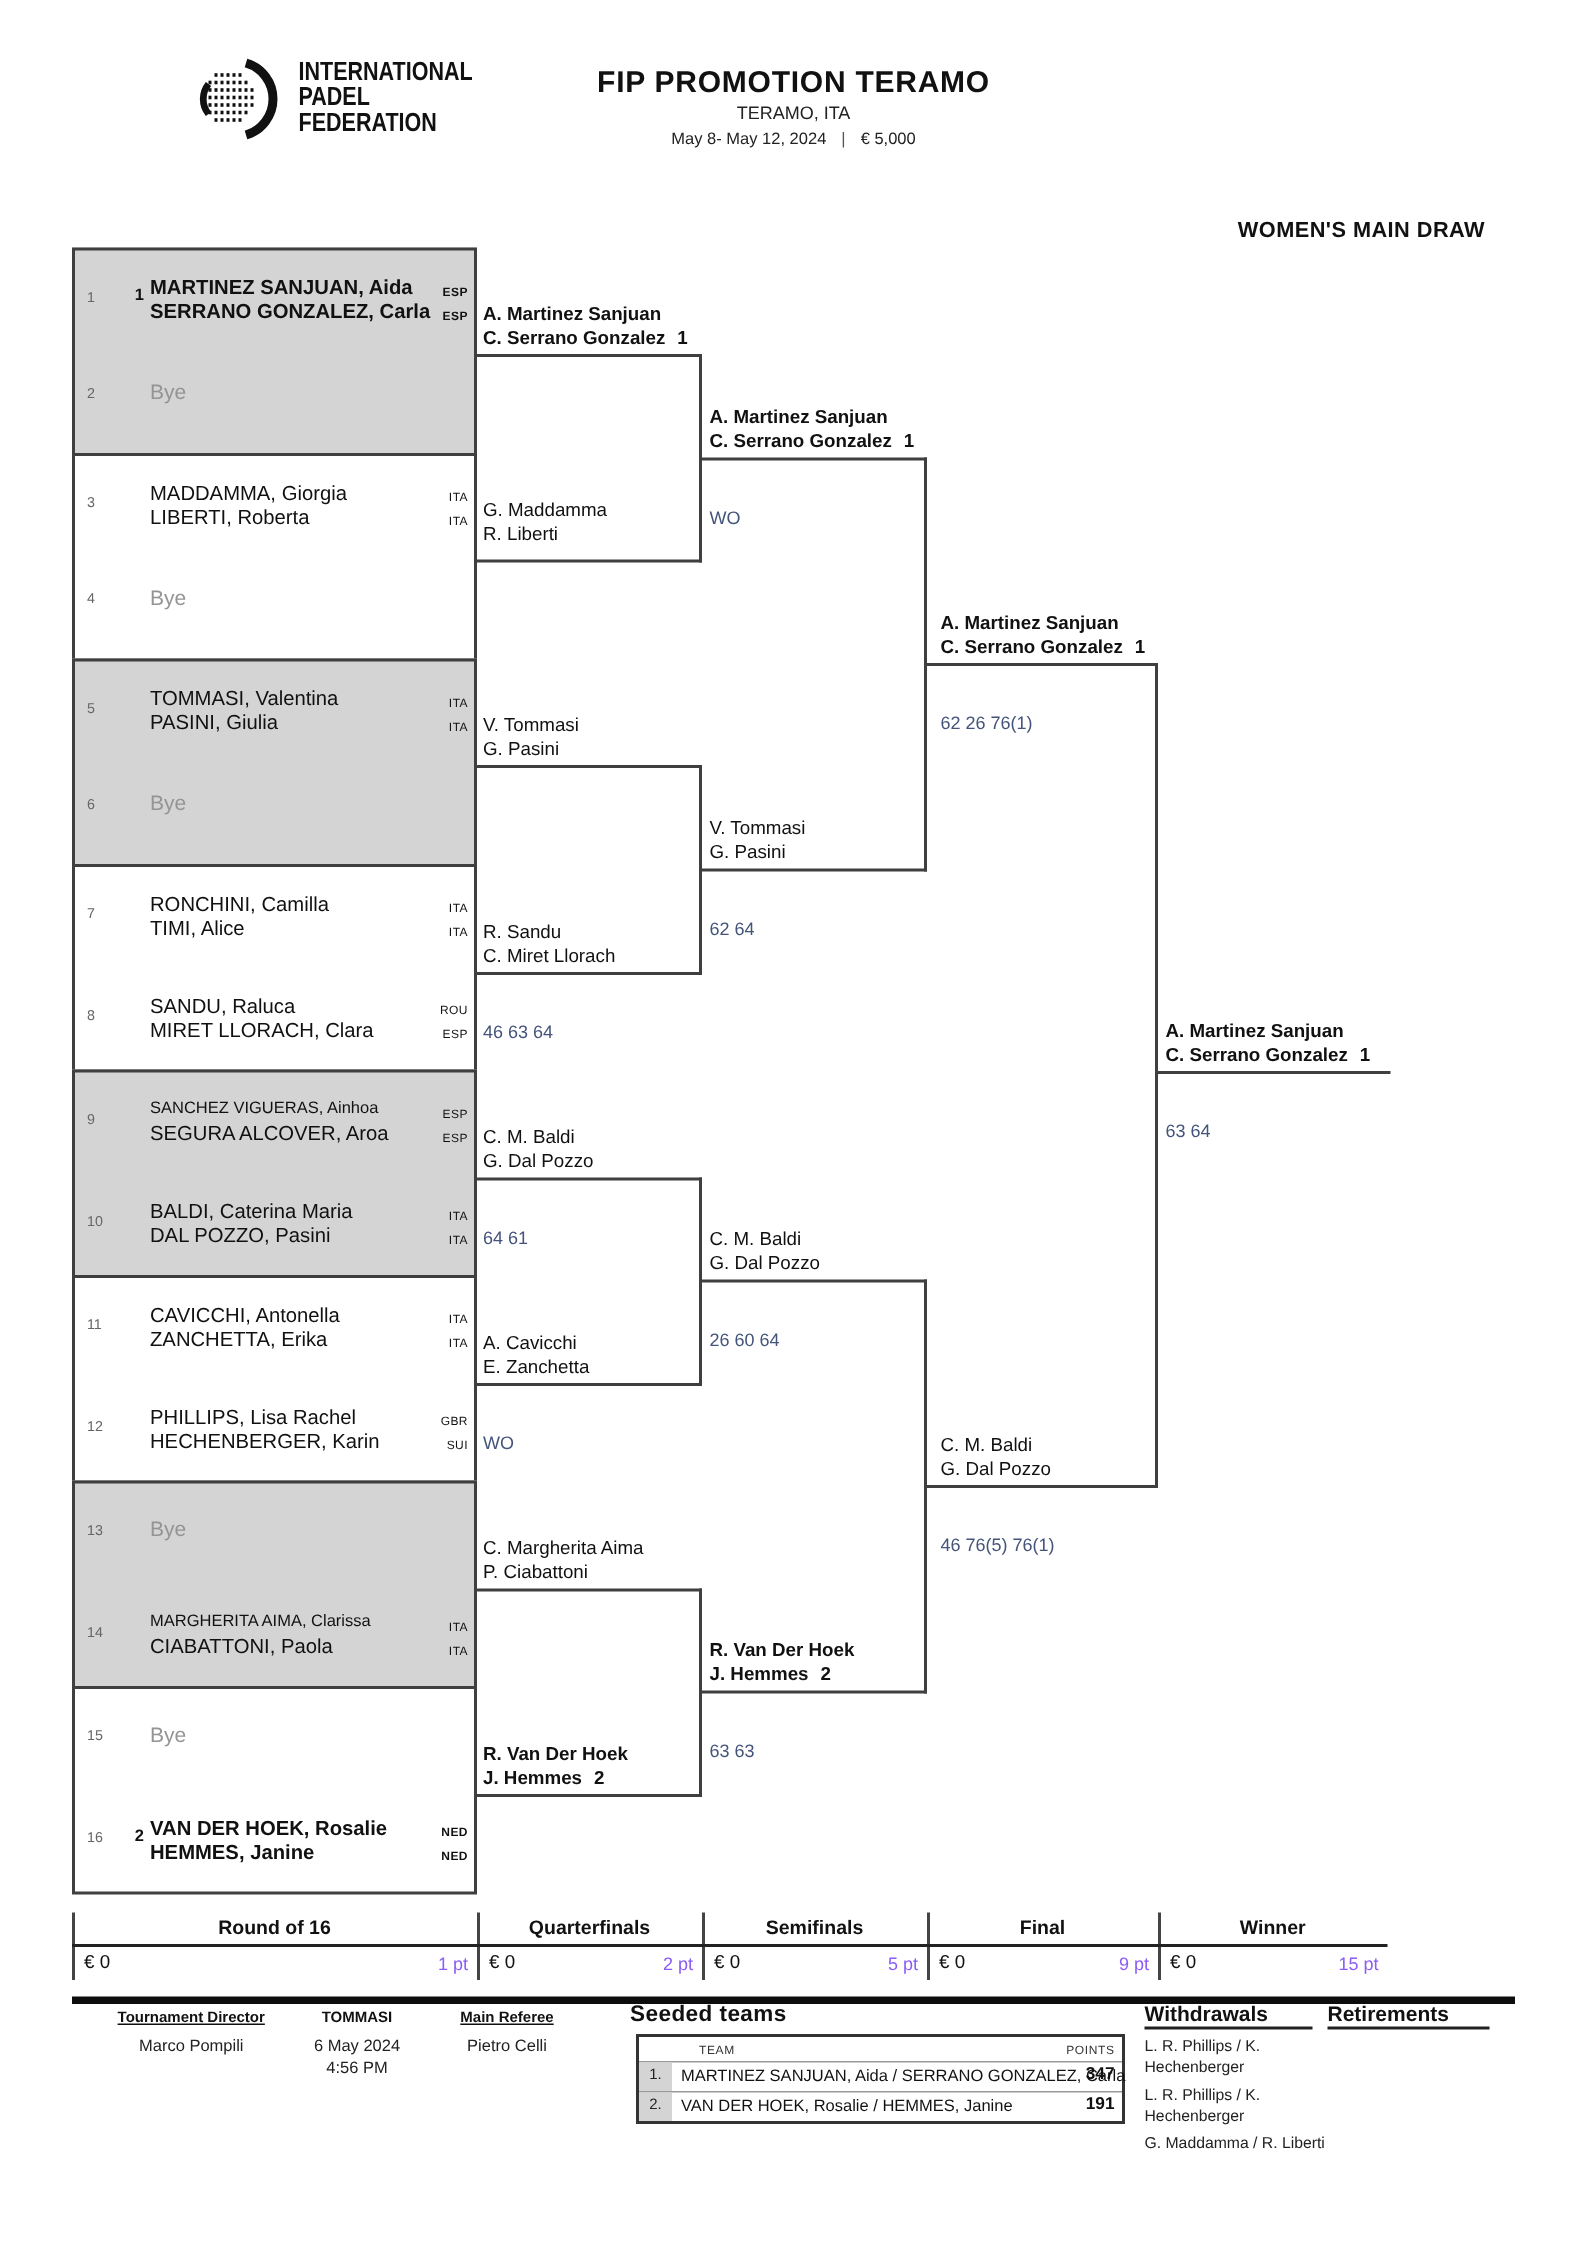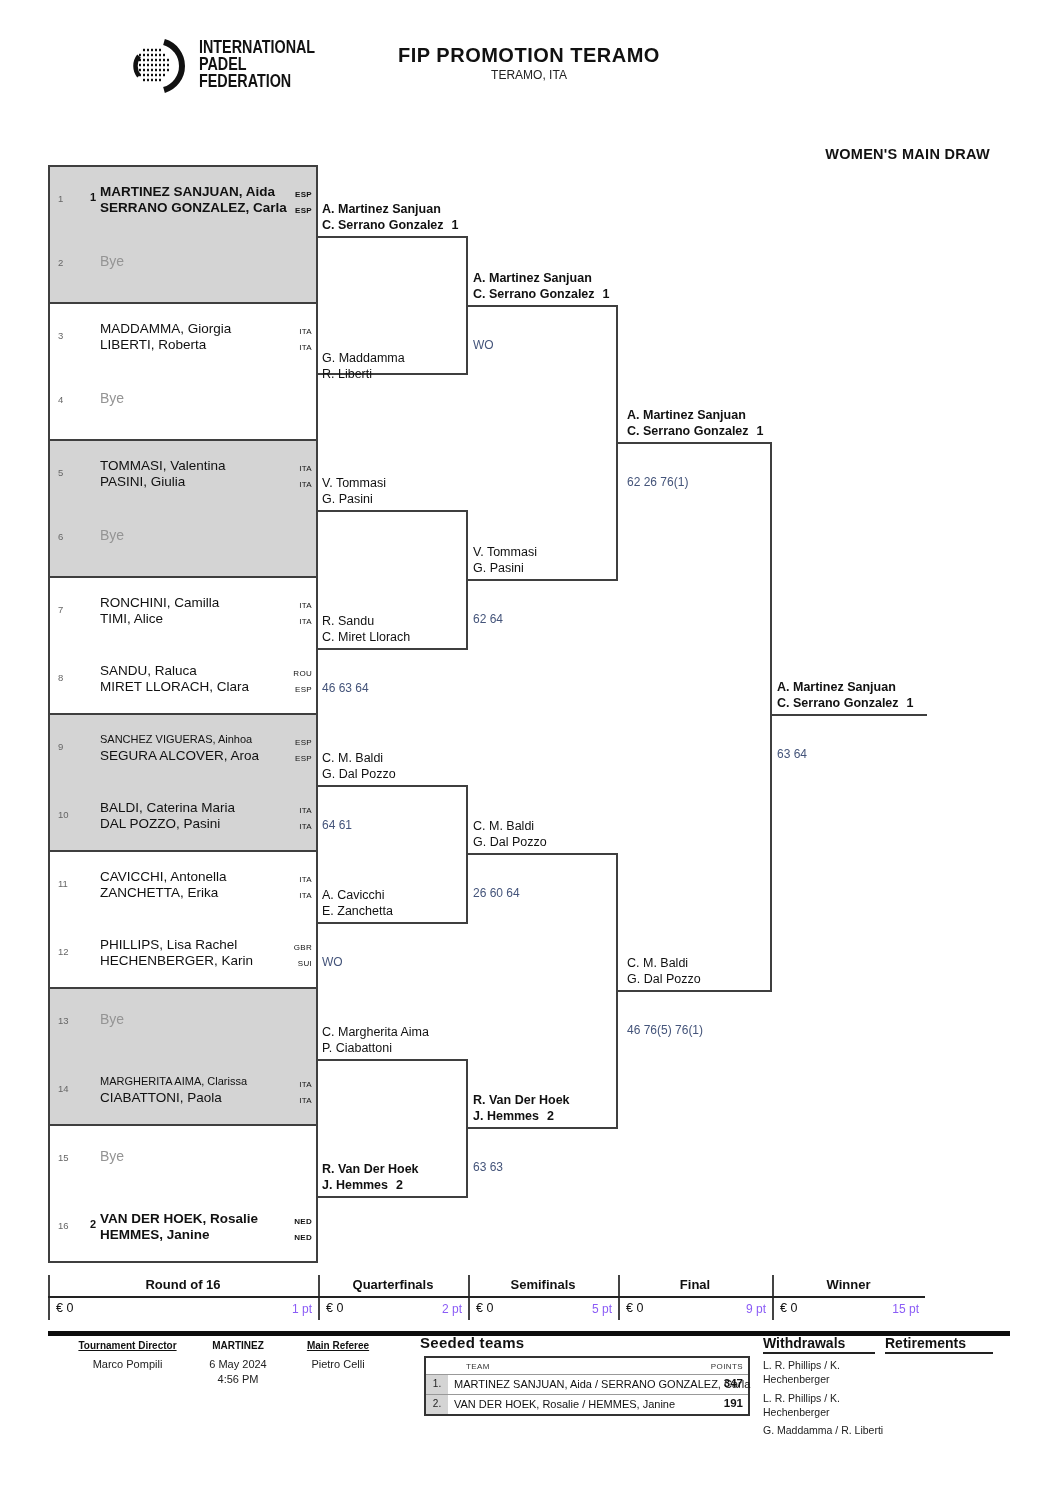--- a/index.html
+++ b/index.html
@@ -120,20 +120,23 @@
         <rect x="33" y="43.8" width="2" height="2.4" fill="#111"></rect>
       </g>
   </svg>
   <div class="logo-text">
     <div>INTERNATIONAL</div>
     <div>PADEL</div>
     <div>FEDERATION</div>
   </div>
   <div class="t-title">FIP PROMOTION TERAMO</div>
   <div class="t-loc">TERAMO, ITA</div>
+  <div class="t-date">
+    <span>May 8- May 12, 2024</span><span class="pipe">|</span><span>€ 5,000</span>
+  </div>
   <div class="draw-title">WOMEN'S MAIN DRAW</div>
 
   <div class="mbox gray" style="top:165px"></div>
   <div class="mbox" style="top:302px"></div>
   <div class="mbox gray" style="top:439px"></div>
   <div class="mbox" style="top:576px"></div>
   <div class="mbox gray" style="top:713px"></div>
   <div class="mbox" style="top:850px"></div>
   <div class="mbox gray" style="top:987px"></div>
   <div class="mbox" style="top:1124px"></div>
@@ -305,21 +308,21 @@
   <div class="hline" style="left:616px;top:442px;width:156px"></div>
   <div class="hline" style="left:616px;top:990px;width:156px"></div>
   <div class="vline" style="left:770px;top:442px;height:550px"></div>
 
   <div class="hline" style="left:770px;top:714px;width:157px"></div>
 
   <div class="rd b" style="left:322px;top:202px">
     <div>A. Martinez Sanjuan</div>
     <div><span>C. Serrano Gonzalez</span><span class="sd">1</span></div>
   </div>
-  <div class="rd" style="left:322px;top:351px">
+  <div class="rd" style="left:322px;top:333px">
     <div>G. Maddamma</div>
     <div><span>R. Liberti</span><span class="sd"></span></div>
   </div>
   <div class="rd" style="left:322px;top:476px">
     <div>V. Tommasi</div>
     <div><span>G. Pasini</span><span class="sd"></span></div>
   </div>
   <div class="rd" style="left:322px;top:614px">
     <div>R. Sandu</div>
     <div><span>C. Miret Llorach</span><span class="sd"></span></div>
@@ -401,21 +404,21 @@
   <div class="pt-pts" style="left:48px;width:264px">1 pt</div>
   <div class="pt-pts" style="left:318px;width:144px">2 pt</div>
   <div class="pt-pts" style="left:468px;width:144px">5 pt</div>
   <div class="pt-pts" style="left:618px;width:148px">9 pt</div>
   <div class="pt-pts" style="left:772px;width:147px">15 pt</div>
 
   <div class="thickbar"></div>
 
   <div class="f-label u" style="left:55px;top:1340px;width:145px">Tournament Director</div>
   <div class="f-val" style="left:55px;top:1358px;width:145px">Marco Pompili</div>
-  <div class="f-label" style="left:193px;top:1340px;width:90px">MARTINEZ</div>
+  <div class="f-label" style="left:193px;top:1340px;width:90px">TOMMASI</div>
   <div class="f-val" style="left:193px;top:1358px;width:90px">6 May 2024</div>
   <div class="f-val" style="left:193px;top:1373px;width:90px">4:56 PM</div>
   <div class="f-label u" style="left:288px;top:1340px;width:100px">Main Referee</div>
   <div class="f-val" style="left:288px;top:1358px;width:100px">Pietro Celli</div>
 
   <div class="seeded-label">Seeded teams</div>
   <div class="st">
     <div class="st-hrow">
       <span class="st-th-team">TEAM</span>
       <span class="st-th-pts">POINTS</span>

